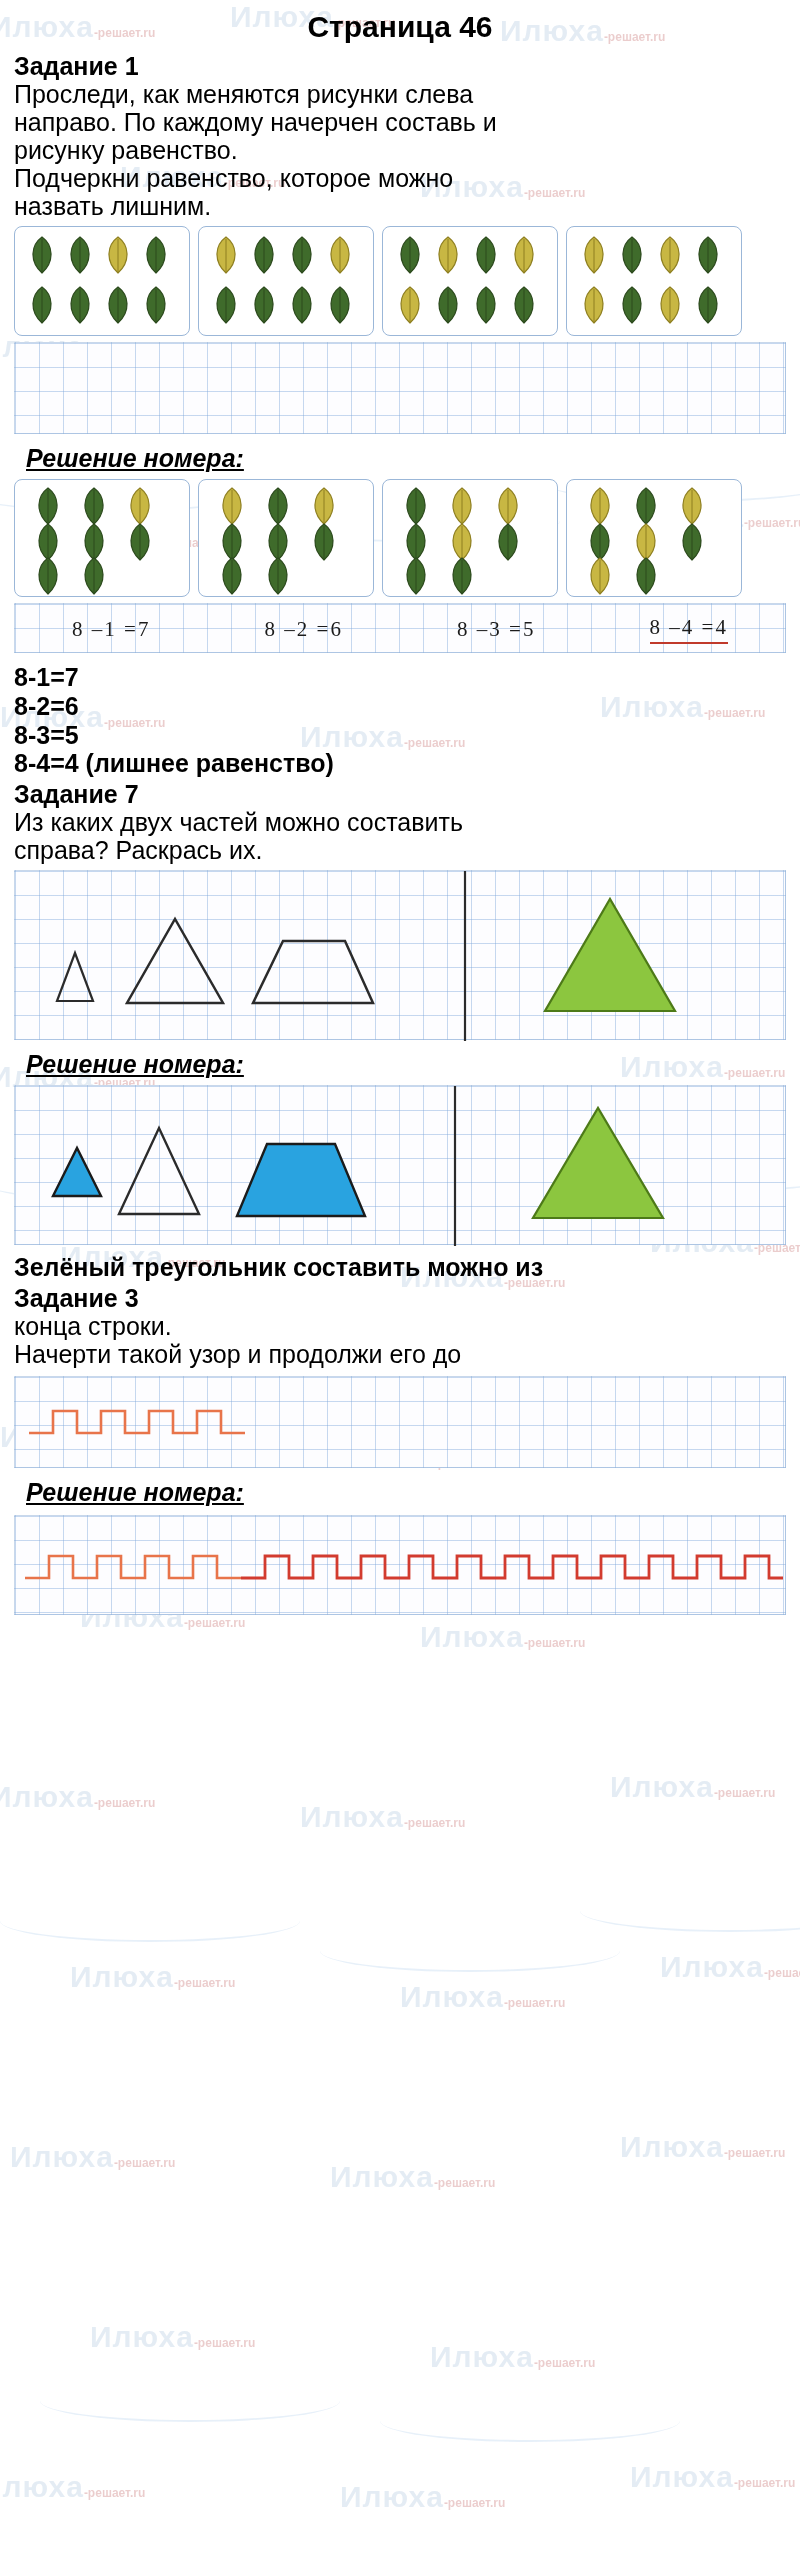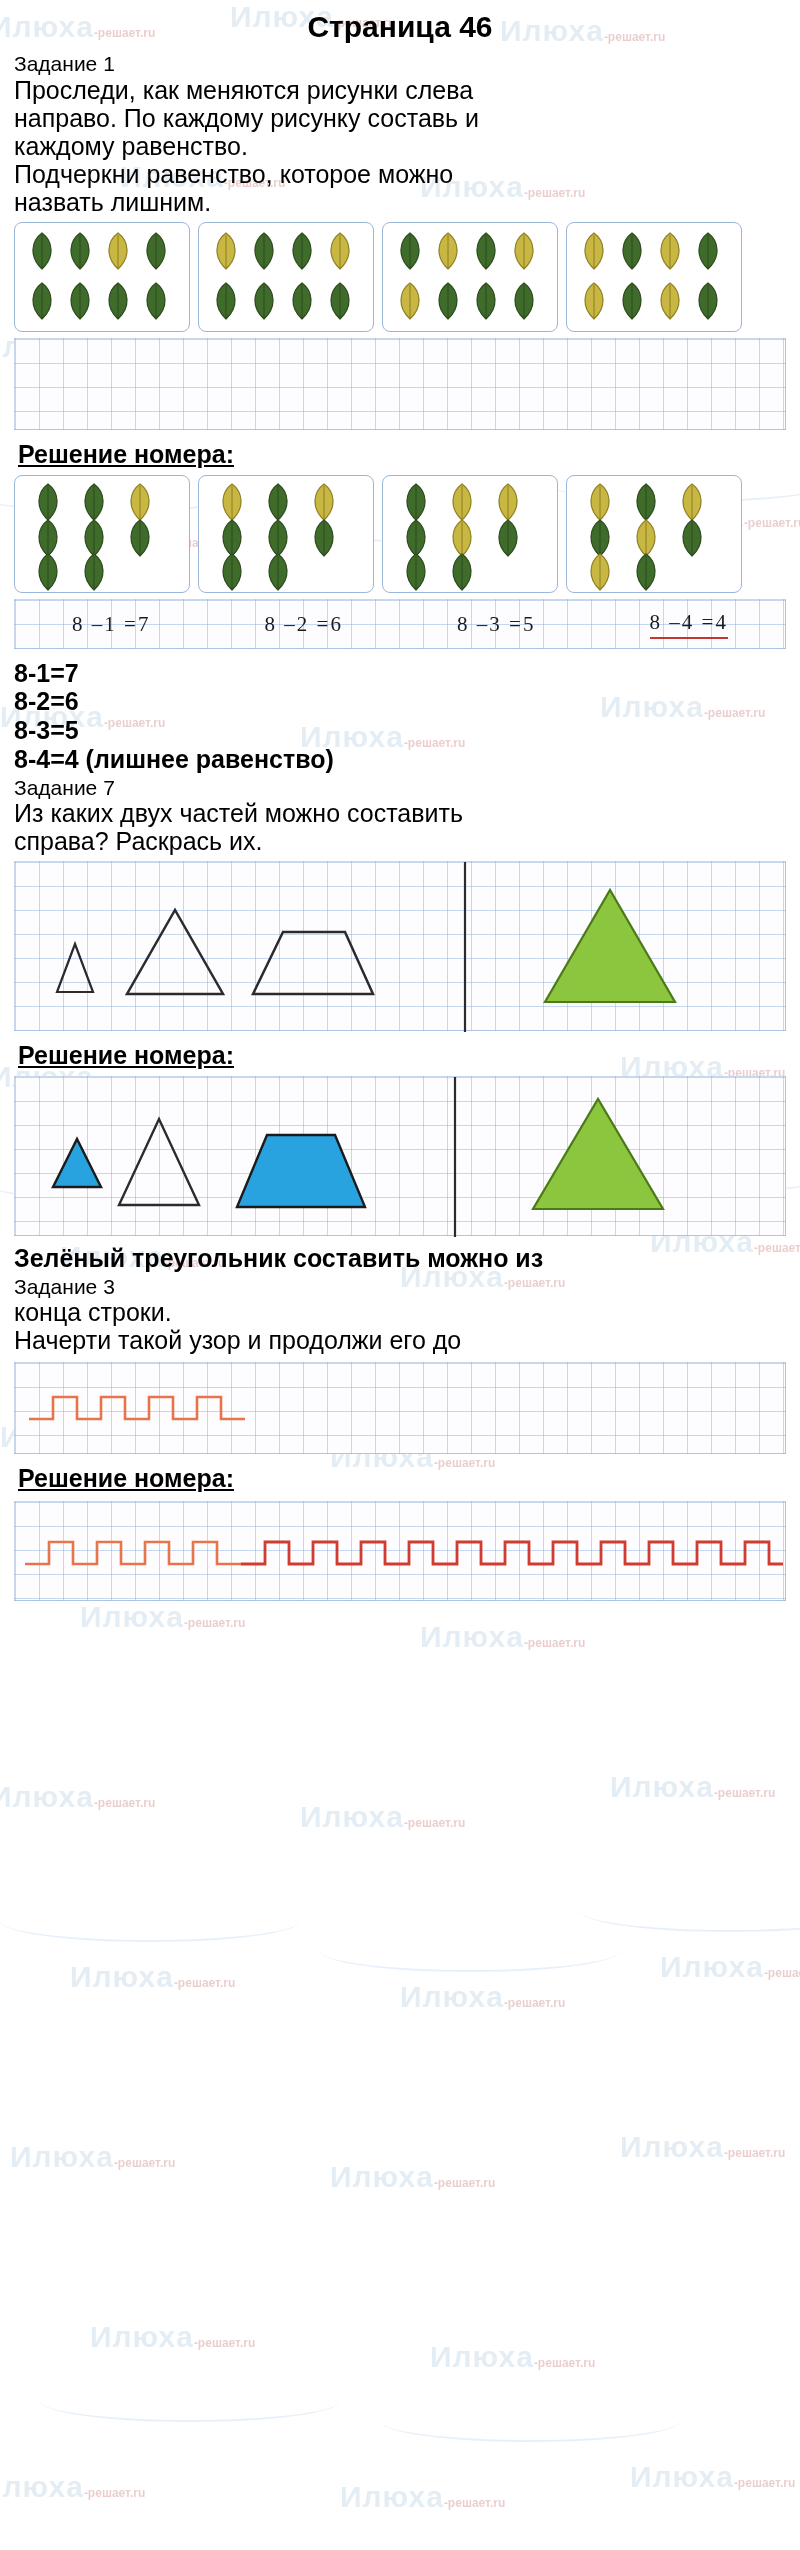--- a/index.html
+++ b/index.html
@@ -49,36 +49,37 @@
   }
   .content{position:relative;z-index:10;padding:0 14px;}
   h1.title{
     text-align:center;
     font-size:30px;
     font-weight:bold;
     margin:10px 0 8px 0;
     letter-spacing:0px;
   }
   .task-head{
-    font-size:21px;
-    font-weight:normal;
+    font-size:25px;
+    font-weight:bold;
     margin:2px 0 0 0;
     line-height:1.12;
   }
   .task-text{
     font-size:25px;
     font-weight:normal;
     line-height:1.12;
     margin:0 0 6px 0;
   }
   .solution-label{
     font-size:25px;
     font-weight:bold;
+    font-style:italic;
     text-decoration:underline;
-    margin:10px 0 6px 4px;
+    margin:10px 0 6px 12px;
   }
   .answer-line{
     font-size:25px;
     font-weight:bold;
     line-height:1.15;
     margin:0;
   }
   
   .grid-block{
     position:relative;
@@ -202,22 +203,22 @@
   </div>
 
   <div class="content">
 
     <h1 class="title">Страница 46</h1>
 
     <div>
       <div class="task-head">Задание 1</div>
       <div class="task-text">
         <div>Проследи, как меняются рисунки слева</div>
-        <div>направо. По каждому рисунку составь и</div>
-        <div>каждому равенство.</div>
+        <div>направо. По каждому начерчен составь и</div>
+        <div>рисунку равенство.</div>
         <div>Подчеркни равенство, которое можно</div>
         <div>назвать лишним.</div>
       </div>
 
       <div class="cards-row">
 
         <div class="leaf-card" style="width:176px;height:110px;">
           <svg viewBox="0 0 176 110" width="176" height="110">
             <g>
               <g transform="translate(10,8)">

